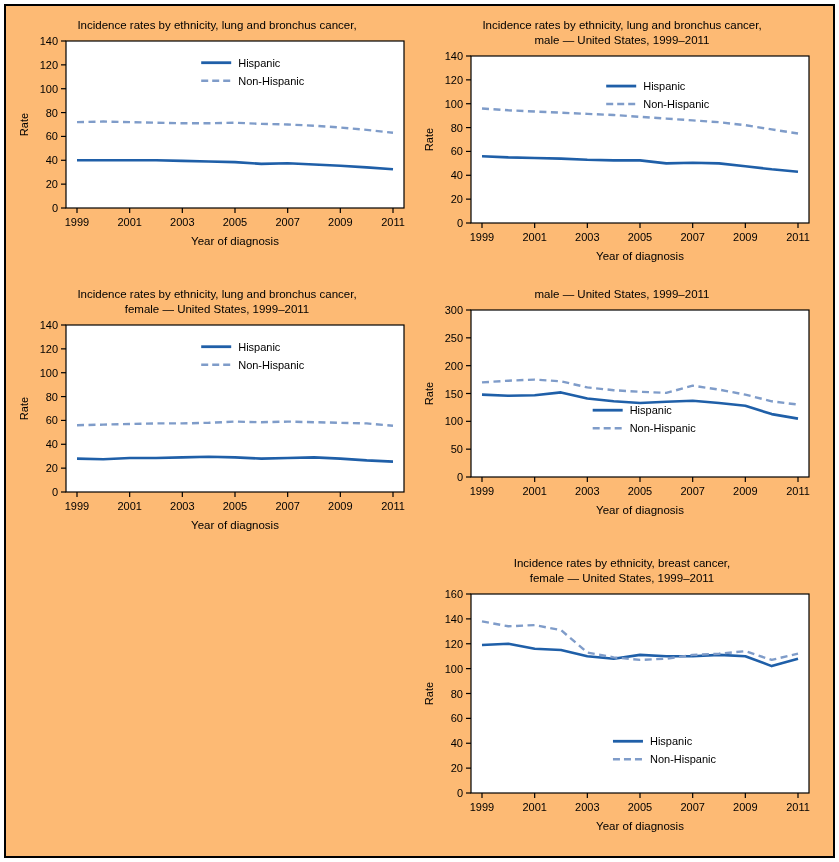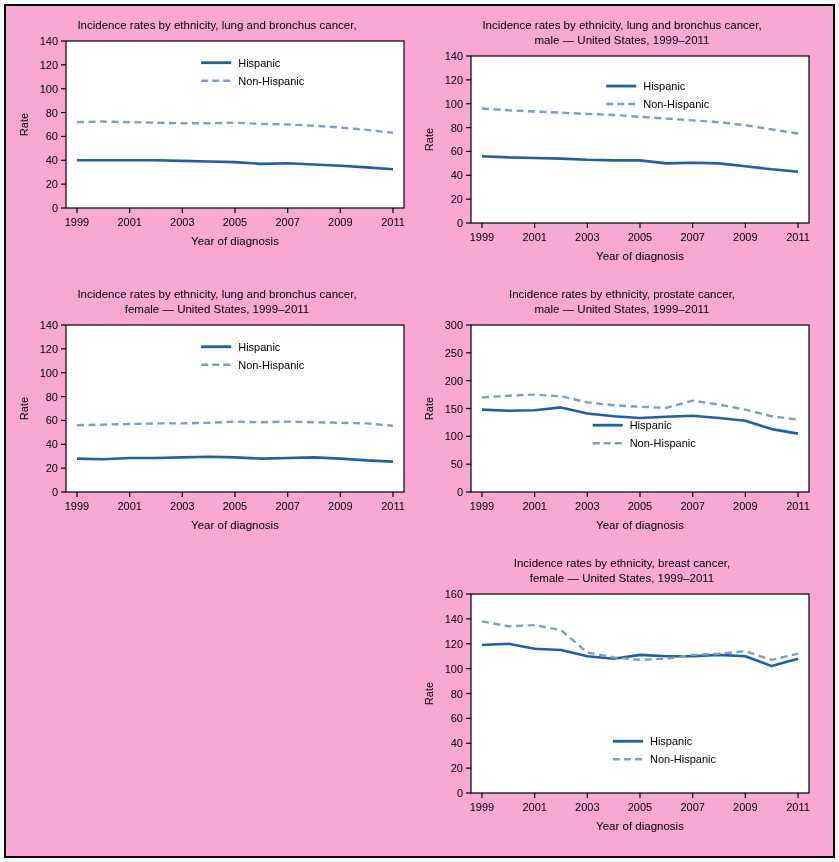--- a/index.html
+++ b/index.html
@@ -4,21 +4,21 @@
 <style>
   html, body { margin: 0; padding: 0; background: #ffffff; }
   body { font-family: "Liberation Sans", sans-serif; color: #000; }
   .frame {
     box-sizing: border-box;
     width: 831px;
     height: 854px;
     margin: 4px;
     border: 2px solid #000;
     padding: 10px 10px 4px 10px;
-    background: #f9a8d4;
+    background: #fdba74;
   }
   .row {
     display: flex;
     justify-content: space-between;
     margin-bottom: 6px;
   }
   .row-center { justify-content: flex-end; }
   .chart {
     margin: 0;
     width: 402px;
@@ -198,21 +198,20 @@
             <g>
               <line x1="185.20000000000002" y1="28.71" x2="215.20000000000002" y2="28.71" stroke="#1f5fa8" stroke-width="2.8"></line>
               <text x="222.20000000000002" y="32.71" font-size="11">Hispanic</text>
               <line x1="185.20000000000002" y1="46.71" x2="215.20000000000002" y2="46.71" stroke="#7f9cc9" stroke-width="2.5" stroke-dasharray="7 4"></line>
               <text x="222.20000000000002" y="50.71" font-size="11">Non-Hispanic</text>
             </g>
           </svg></div>
     </figure>
     <figure class="chart">
       <figcaption class="chart-title">
-        <div>Incidence rates by ethnicity, prostate cancer,</div>
         <div>male — United States, 1999–2011</div>
       </figcaption>
       <div class="chart-canvas"><svg width="402" height="226" viewBox="0 0 402 226">
             <rect x="50" y="7" width="338" height="167" fill="#fff" stroke="#000" stroke-width="1.2"></rect>
             <g>
               <line x1="45" y1="174" x2="50" y2="174" stroke="#000" stroke-width="1.2"></line>
               <text x="42" y="178" text-anchor="end" font-size="11">0</text>
               <line x1="45" y1="146.16666666666666" x2="50" y2="146.16666666666666" stroke="#000" stroke-width="1.2"></line>
               <text x="42" y="150.16666666666666" text-anchor="end" font-size="11">50</text>
               <line x1="45" y1="118.33333333333334" x2="50" y2="118.33333333333334" stroke="#000" stroke-width="1.2"></line>

